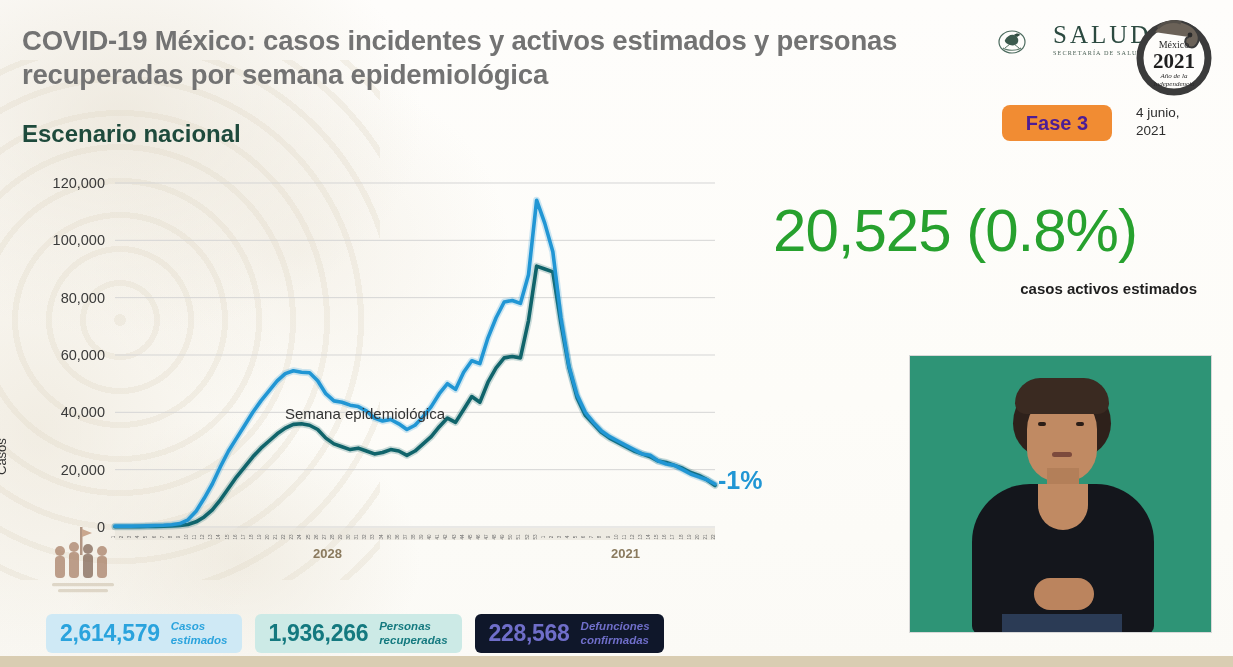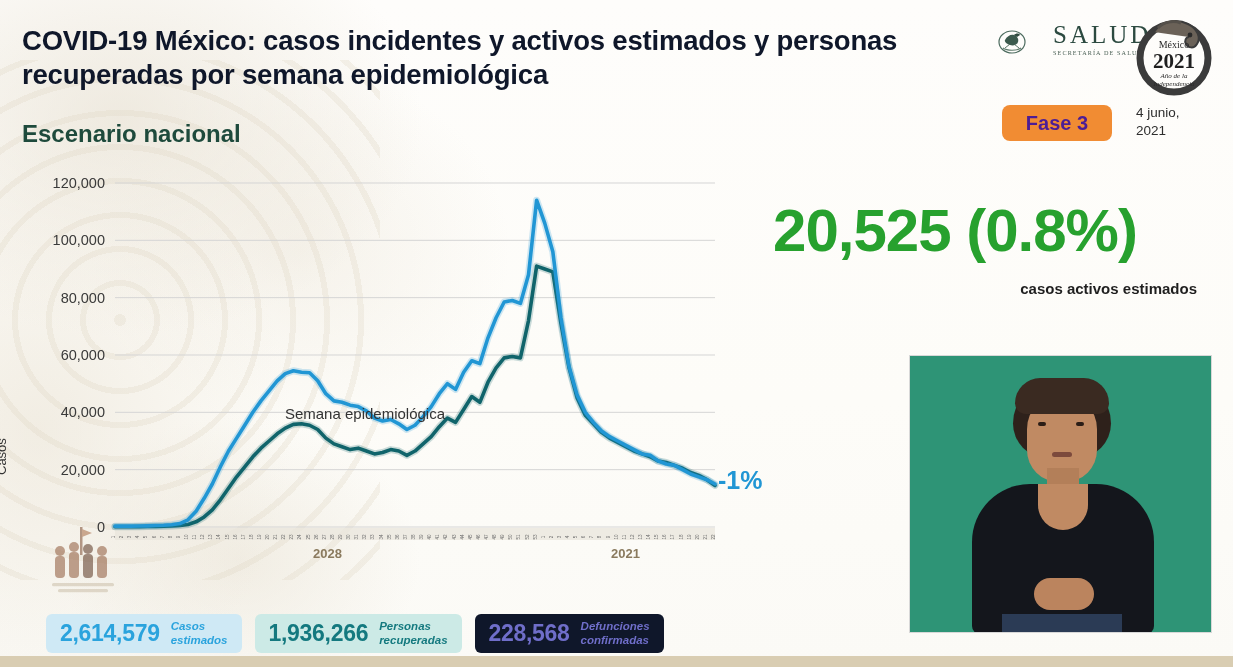--- a/index.html
+++ b/index.html
@@ -24,21 +24,21 @@
     content:""; position:absolute; left:-40px; top:60px; width:420px; height:520px;
     background:
       repeating-radial-gradient(circle at 160px 260px, rgba(222,213,194,.38) 0 6px, rgba(222,213,194,0) 6px 34px);
     opacity:.75;
   }
   
   #header { position:absolute; left:0; top:0; width:1233px; height:160px; }
   #main-title {
     position:absolute; left:22px; top:24px; width:900px;
     font-size:27.5px; font-weight:bold; line-height:1.22;
-    color:#0f172a; letter-spacing:-.2px;
+    color:#737373; letter-spacing:-.2px;
   }
   #subtitle {
     position:absolute; left:22px; top:120px;
     font-size:24px; font-weight:bold; color:#1e4a3c;
   }
   
   #salud-logo { position:absolute; left:996px; top:22px; display:flex; align-items:center; gap:25px; }
   #salud-eagle { width:32px; height:34px; }
   #salud-text-wrap { display:flex; flex-direction:column; line-height:1; }
   #salud-word { font-family:"Liberation Serif", serif; font-size:25px; letter-spacing:3px; color:#2c4a40; font-weight:400; }
@@ -66,21 +66,21 @@
     position:absolute; left:205px; top:405px; width:320px; text-align:center;
     font-size:15px; color:#333;
   }
   .year-label { position:absolute; font-size:13px; font-weight:bold; color:#8a7a5e; }
   #year-2020 { left:313px; top:546px; }
   #year-2021 { left:611px; top:546px; }
   .axis-tick { font-size:14.5px; fill:#3a3a3a; }
   
   #big-stat {
     position:absolute; left:705px; top:196px; width:500px;
-    text-align:center; font-size:60px; font-weight:bold; color:#27a12e;
+    text-align:center; font-size:60px; font-weight:normal; color:#27a12e;
     letter-spacing:-1px;
   }
   #big-stat-caption {
     position:absolute; left:705px; top:280px; width:500px;
     text-align:right; padding-right:8px; font-size:15px; font-weight:bold; color:#1f1f1f;
   }
   #delta-label {
     position:absolute; left:718px; top:466px;
     font-size:25px; font-weight:bold; color:#2196d4;
   }

